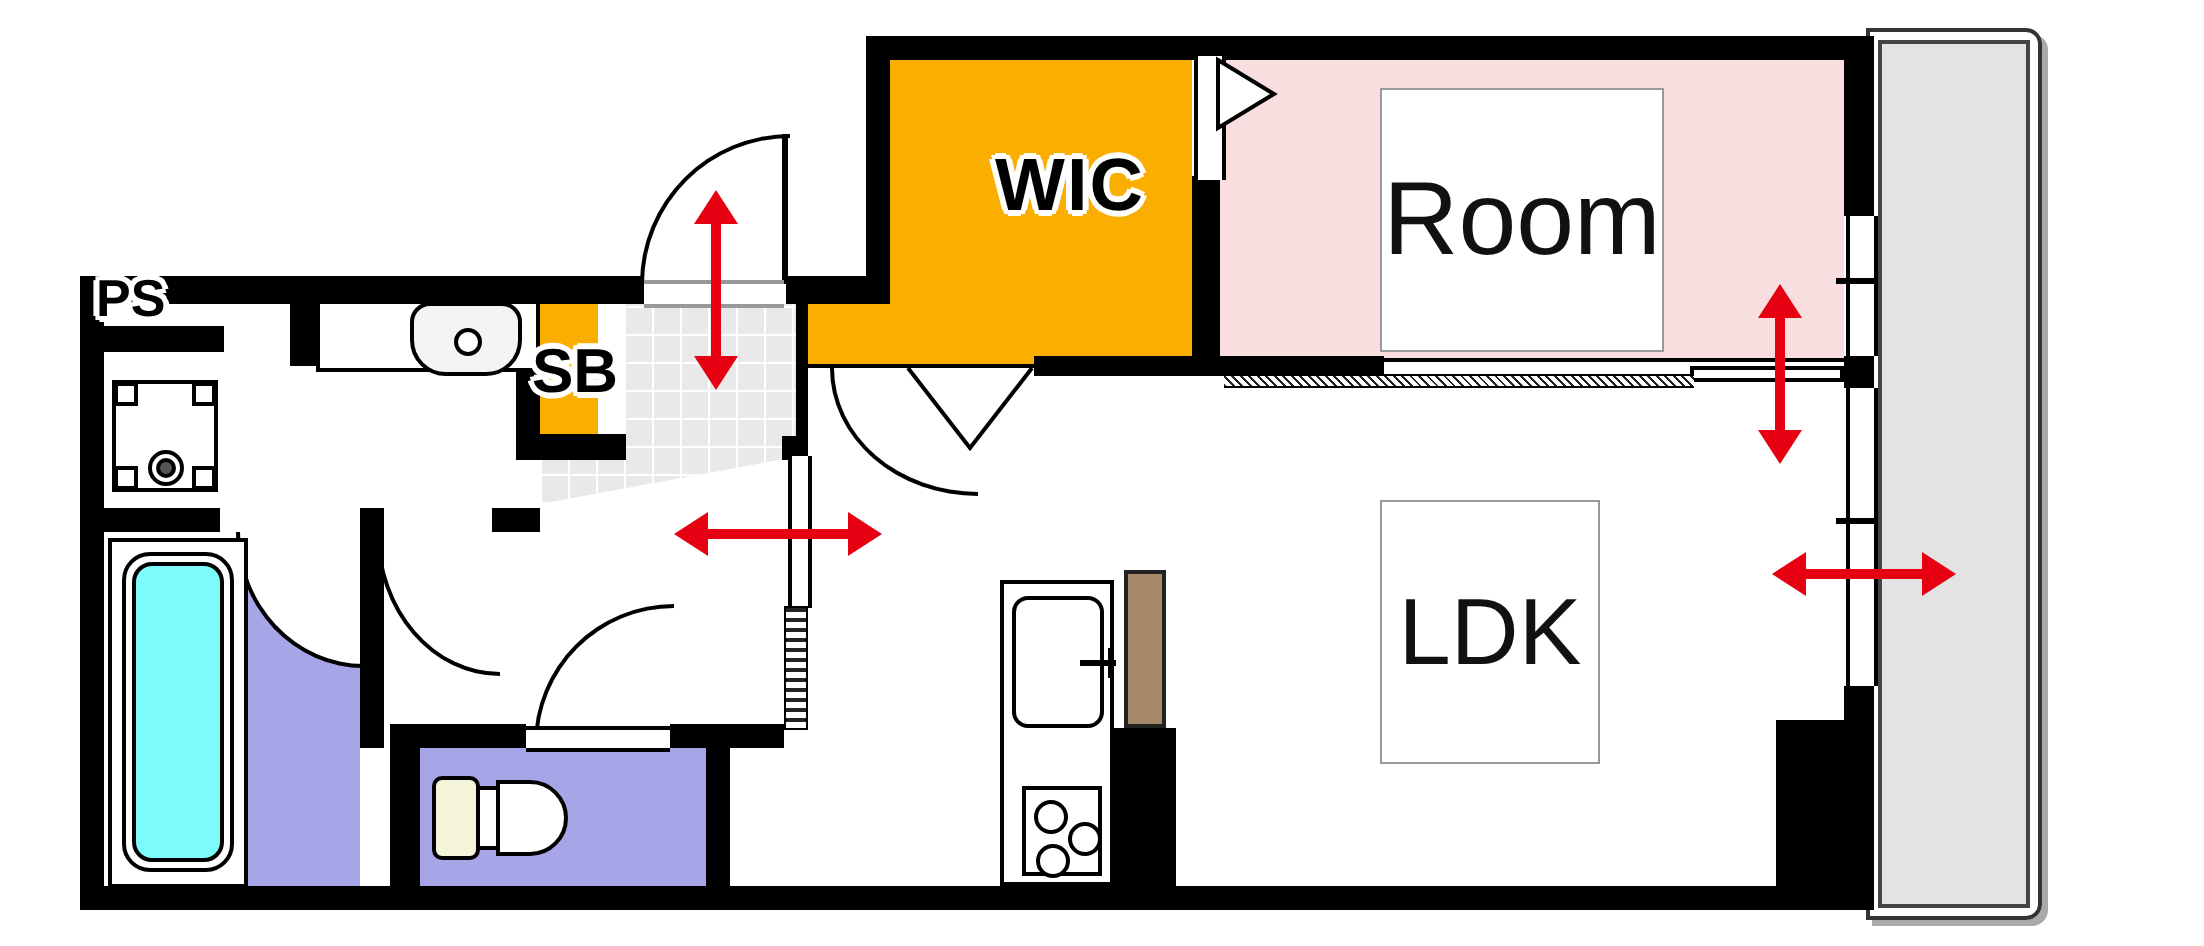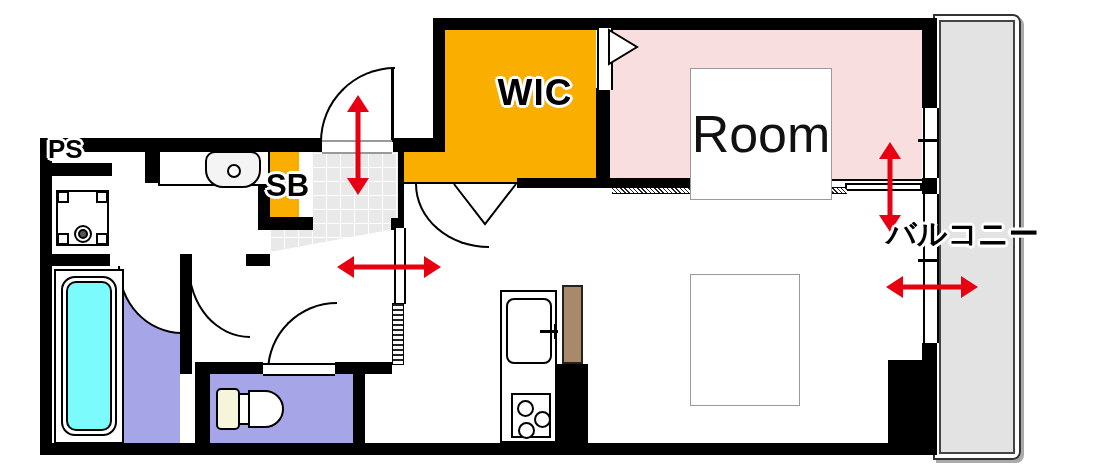--- a/index.html
+++ b/index.html
@@ -8,21 +8,21 @@
   .wall{position:absolute;background:#000;z-index:10;}
   .fill{position:absolute;z-index:1;}
   .fx{position:absolute;z-index:12;background:#fff;}
   .arc{position:absolute;z-index:5;}
   .arcBL{border-left:2px solid #000;border-bottom:2px solid #000;border-bottom-left-radius:100% 100%;}
   .arcTL{border-left:2px solid #000;border-top:2px solid #000;border-top-left-radius:100% 100%;}
   .window{position:absolute;background:#fff;border-left:2px solid #000;border-right:2px solid #000;z-index:11;}
   .olabel{position:absolute;z-index:40;color:#000;font-weight:bold;white-space:nowrap;
     text-shadow:2px 0 #fff,-2px 0 #fff,0 2px #fff,0 -2px #fff,2px 2px #fff,-2px 2px #fff,2px -2px #fff,-2px -2px #fff,3px 0 #fff,-3px 0 #fff,0 3px #fff,0 -3px #fff;}
   .box-label{position:absolute;z-index:14;background:#fff;border:1px solid #999;display:flex;flex-direction:column;
-    align-items:center;justify-content:center;color:#111;text-align:center;margin-top:24px;}
+    align-items:center;justify-content:center;color:#111;text-align:center;}
   .arrow{position:absolute;z-index:50;}
   .shaft-v{position:absolute;left:50%;transform:translateX(-50%);top:13px;bottom:13px;width:5px;background:#E60012;}
   .shaft-h{position:absolute;top:50%;transform:translateY(-50%);left:13px;right:13px;height:5px;background:#E60012;}
   .tri{position:absolute;width:0;height:0;}
   .tri-up{left:6px;top:0;border-left:11px solid transparent;border-right:11px solid transparent;border-bottom:17px solid #E60012;}
   .tri-down{left:6px;bottom:0;border-left:11px solid transparent;border-right:11px solid transparent;border-top:17px solid #E60012;}
   .tri-left{top:6px;left:0;border-top:11px solid transparent;border-bottom:11px solid transparent;border-right:17px solid #E60012;}
   .tri-right{top:6px;right:0;border-top:11px solid transparent;border-bottom:11px solid transparent;border-left:17px solid #E60012;}
   .hatch-h{position:absolute;z-index:13;background:repeating-linear-gradient(45deg,#222 0 1px,#fff 1px 3px);border-top:1px solid #000;border-bottom:1px solid #000;}
   .hatch-v{position:absolute;z-index:13;background:repeating-linear-gradient(180deg,#222 0 2px,#fff 2px 5px);border:1px solid #000;}
@@ -135,26 +135,26 @@
   <div class="fx" style="left:511px;top:393px;width:40px;height:45px;border:2px solid #000;box-sizing:border-box;">
     <div class="circle" style="left:4px;top:5px;width:13px;height:13px;border-width:2px;"></div>
     <div class="circle" style="left:21px;top:16px;width:13px;height:13px;border-width:2px;"></div>
     <div class="circle" style="left:5px;top:27px;width:13px;height:13px;border-width:2px;"></div>
   </div>
   <div class="fx" style="left:562px;top:285px;width:21px;height:79px;background:#A8896A;border:2px solid #222;box-sizing:border-box;"></div>
 
   <div class="olabel" style="left:48px;top:134px;font-size:26px;">PS</div>
   <div class="olabel" style="left:266px;top:168px;font-size:31px;">SB</div>
   <div class="olabel" style="left:445px;top:72px;width:180px;font-size:37px;text-align:center;letter-spacing:1px;">WIC</div>
-  <div class="olabel" style="left:886px;top:214px;font-size:30px;z-index:60;">バルコニー</div>
 
   <div class="box-label" style="left:690px;top:44px;width:140px;height:130px;">
     <div style="font-size:52px;line-height:60px;">Room</div>
   </div>
   <div class="box-label" style="left:690px;top:250px;width:108px;height:130px;">
+    <div style="font-size:47px;line-height:58px;">LDK</div>
   </div>
 
   <div class="arrow" style="left:341px;top:95px;width:34px;height:100px;">
     <div class="shaft-v"></div>
       <div class="tri tri-up"></div>
       <div class="tri tri-down"></div>
   </div>
   <div class="arrow" style="left:337px;top:250px;width:104px;height:34px;">
     <div class="shaft-h"></div>
       <div class="tri tri-left"></div>

